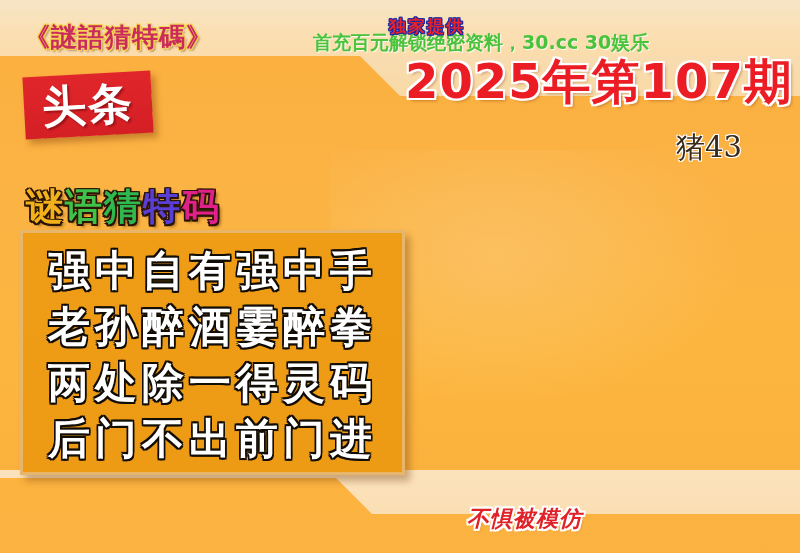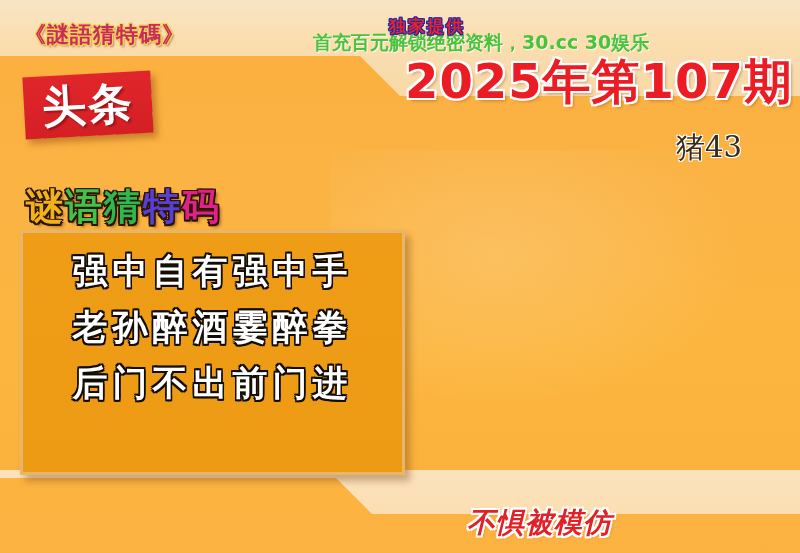--- a/index.html
+++ b/index.html
@@ -68,21 +68,21 @@
     left: 330px; top: 150px;
     width: 420px; height: 260px;
     background: radial-gradient(ellipse at 40% 40%, rgba(255,255,255,0.16), rgba(255,255,255,0) 70%);
     pointer-events: none;
   }
 
   
   .trad-title {
     position: absolute;
     left: 24px; top: 20px;
-    font-size: 22px;
+    font-size: 26px;
     font-weight: bold;
     letter-spacing: 1px;
     color: #c92c5c;
     text-shadow:
        1px  0   0 #f7d357,
       -1px  0   0 #f7d357,
        0    1px 0 #f7d357,
        0   -1px 0 #f7d357,
        1px  1px 0 #f7d357,
       -1px -1px 0 #f7d357,
@@ -217,21 +217,21 @@
     left: 20px; top: 230px;
     width: 385px; height: 245px;
     background: linear-gradient(180deg, #ef9d17 0%, #ed9a15 100%);
     border: 3px solid #e8b66b;
     box-sizing: border-box;
     box-shadow: 5px 6px 7px rgba(110,55,10,0.35);
     padding: 10px 14px 0 14px;
     z-index: 5;
   }
   .riddle-line {
-    font-size: 35px;
+    font-size: 42px;
     font-weight: bold;
     color: #ffffff;
     letter-spacing: 5px;
     line-height: 56px;
     text-align: center;
     white-space: nowrap;
     text-shadow:
        1.6px  0    0 #120d06,
       -1.6px  0    0 #120d06,
        0     1.6px 0 #120d06,
@@ -273,21 +273,21 @@
        1.8px  0    0 #ffffff,
       -1.8px  0    0 #ffffff,
        0     1.8px 0 #ffffff,
        0    -1.8px 0 #ffffff,
        1.8px 1.8px 0 #ffffff,
       -1.8px -1.8px 0 #ffffff,
        1.8px -1.8px 0 #ffffff,
       -1.8px 1.8px 0 #ffffff,
        2px   2px   2px rgba(120,40,10,0.3);
   }
-  .slogan-a { left: 467px; top: 504px; font-size: 28px; }
+  .slogan-a { left: 467px; top: 504px; font-size: 22px; }
   .slogan-b { left: 620px; top: 523px; font-size: 22px; }
 </style>
 </head>
 <body>
 
 <div id="poster">
 
   <div class="bg-base"></div>
   <div class="bg-topstrip"></div>
   <div class="bg-notch"></div>
@@ -310,19 +310,20 @@
     <span>头条</span>
   </div>
 
   <div class="rainbow-title">
     <span class="rc0">谜</span><span class="rc1">语</span><span class="rc2">猜</span><span class="rc3">特</span><span class="rc4">码</span>
   </div>
 
   <div class="riddle-box">
     <div class="riddle-line">强中自有强中手</div>
     <div class="riddle-line">老孙醉酒霎醉拳</div>
+    <div class="riddle-line">两处除一得灵码</div>
     <div class="riddle-line">后门不出前门进</div>
   </div>
 
 
   <div class="slogan slogan-a">不惧被模仿</div>
 
 </div>
 
 </body></html>

